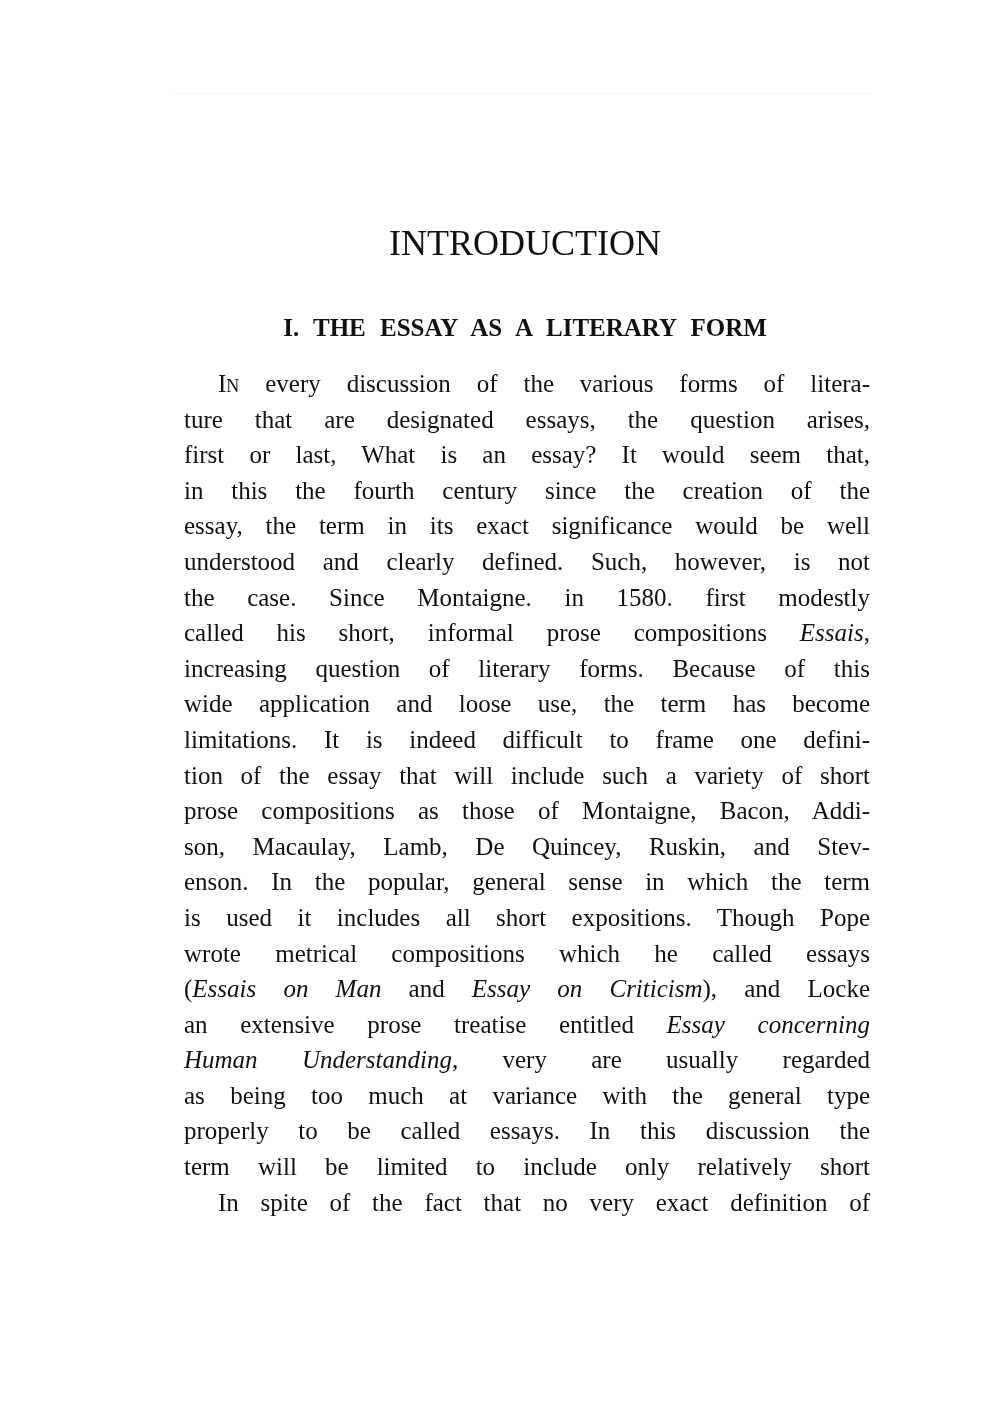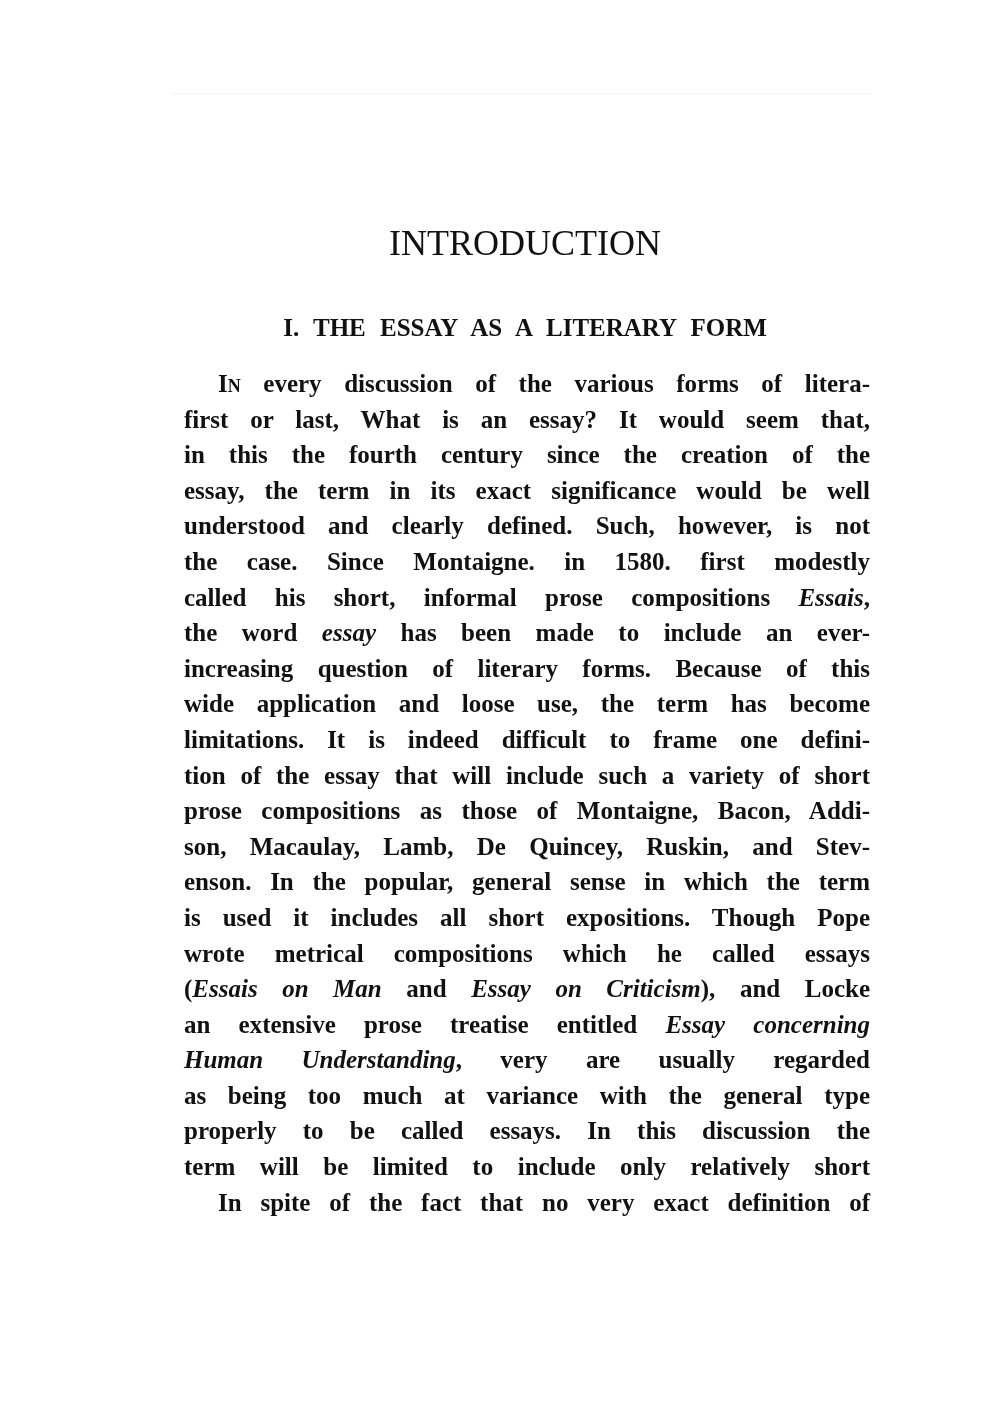--- a/index.html
+++ b/index.html
@@ -59,21 +59,21 @@
       position: absolute;
       left: 184px;
       top: 366px;
       width: 686px;
     }
     .line {
       display: block;
       height: 35.6px;
       line-height: 35.6px;
       font-size: 25px;
-      font-weight: bold;
+      font-weight: normal;
       white-space: nowrap;
       text-align: justify;
       text-align-last: justify;
       color: #111;
     }
     .line.last {
       text-align-last: left;
     }
     .line.indent {
       padding-left: 34px;
@@ -90,27 +90,27 @@
 
 <div class="page">
   <div class="faint-rule"></div>
 
   <h1 class="chapter-title">INTRODUCTION</h1>
   <h2 class="section-title">I. THE ESSAY AS A LITERARY FORM</h2>
 
   <div class="body-text">
 
     <span class="line indent"><span class="sc">In</span><span> every discussion of the various forms of litera-</span></span>
+    <span class="line">ture that are designated essays, the question arises,</span>
     <span class="line">first or last, What is an essay? It would seem that,</span>
     <span class="line">in this the fourth century since the creation of the</span>
     <span class="line">essay, the term in its exact significance would be well</span>
     <span class="line">understood and clearly defined. Such, however, is not</span>
     <span class="line">the case. Since Montaigne. in 1580. first modestly</span>
     <span class="line"><span>called his short, informal prose compositions </span><em>Essais</em><span>,</span></span>
-    <span class="line"><span>the word </span><em>essay</em><span> has been made to include an ever-</span></span>
     <span class="line">increasing question of literary forms. Because of this</span>
     <span class="line">wide application and loose use, the term has become</span>
     <span class="line">limitations. It is indeed difficult to frame one defini-</span>
     <span class="line">tion of the essay that will include such a variety of short</span>
     <span class="line">prose compositions as those of Montaigne, Bacon, Addi-</span>
     <span class="line">son, Macaulay, Lamb, De Quincey, Ruskin, and Stev-</span>
     <span class="line">enson. In the popular, general sense in which the term</span>
     <span class="line">is used it includes all short expositions. Though Pope</span>
     <span class="line">wrote metrical compositions which he called essays</span>
     <span class="line"><span>(</span><em>Essais on Man</em><span> and </span><em>Essay on Criticism</em><span>), and Locke</span></span>

